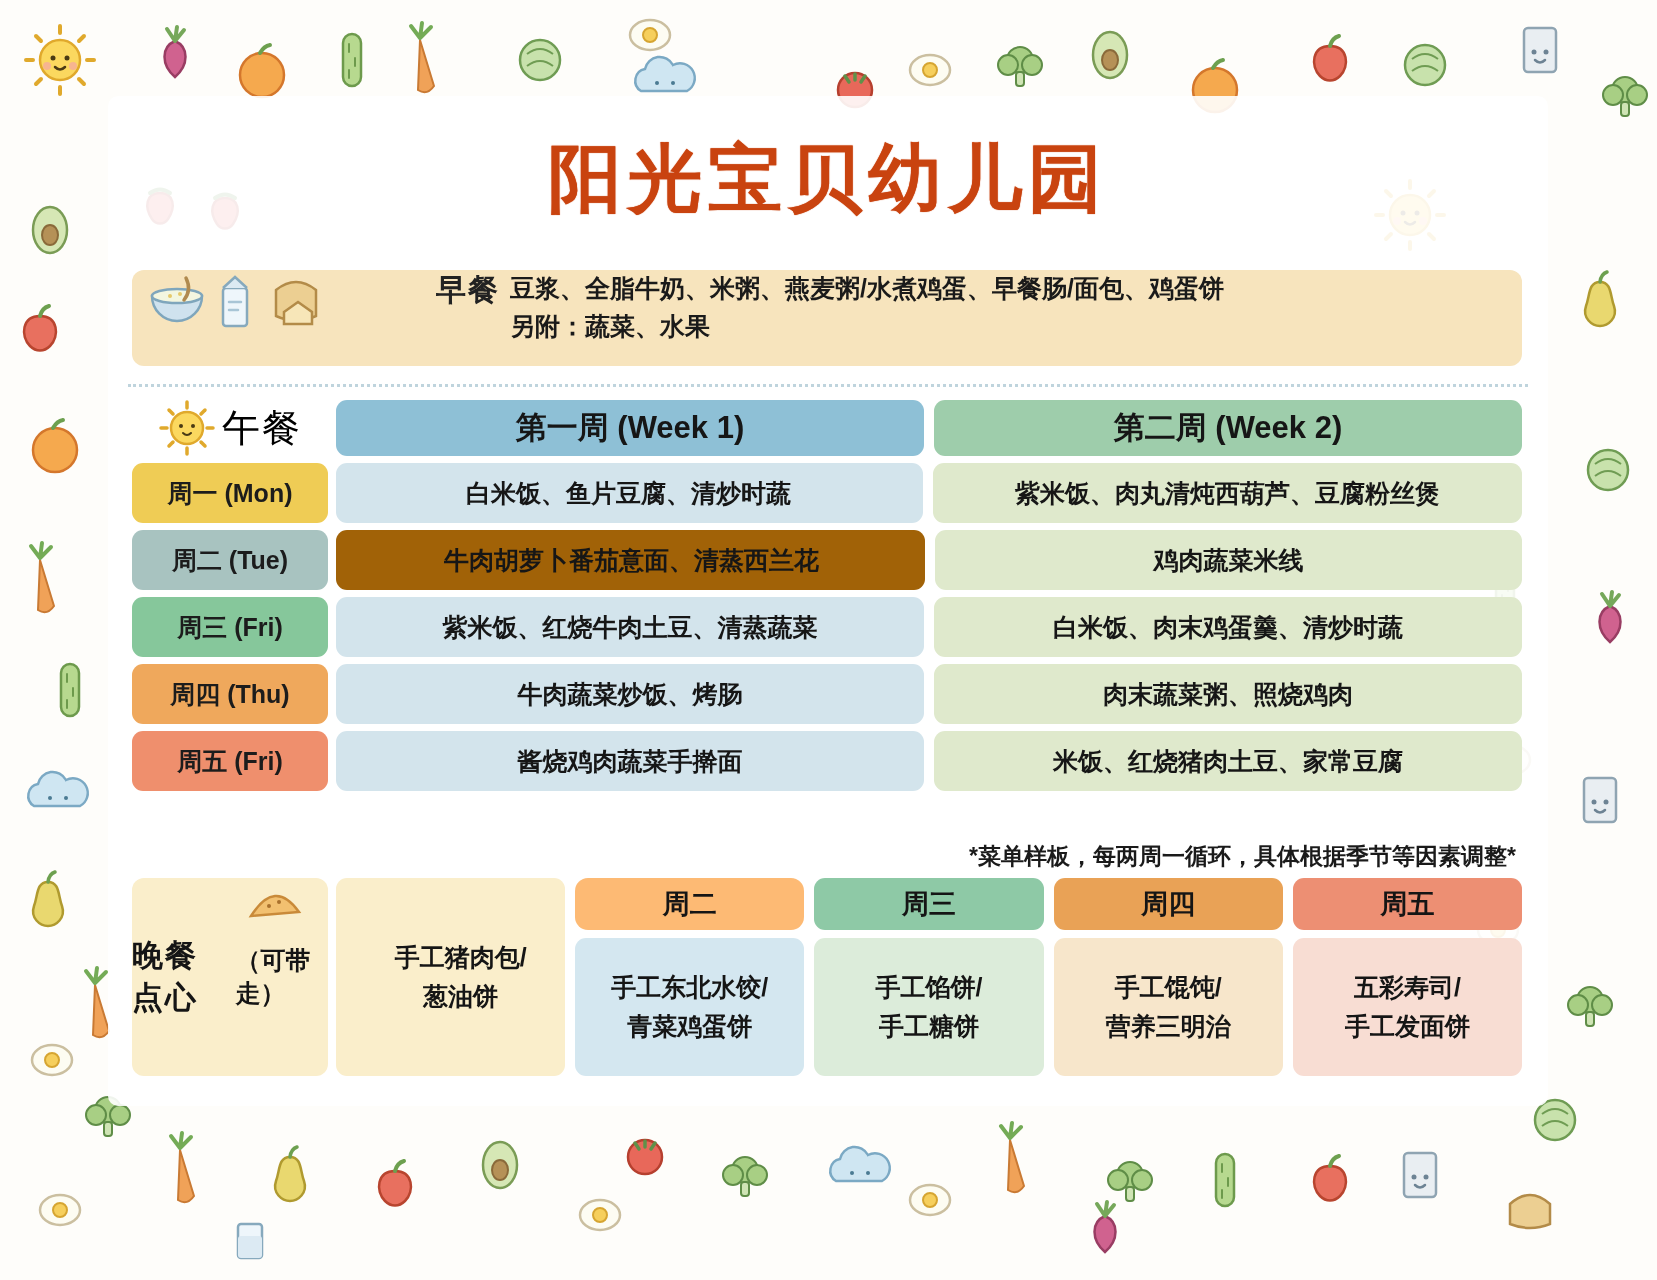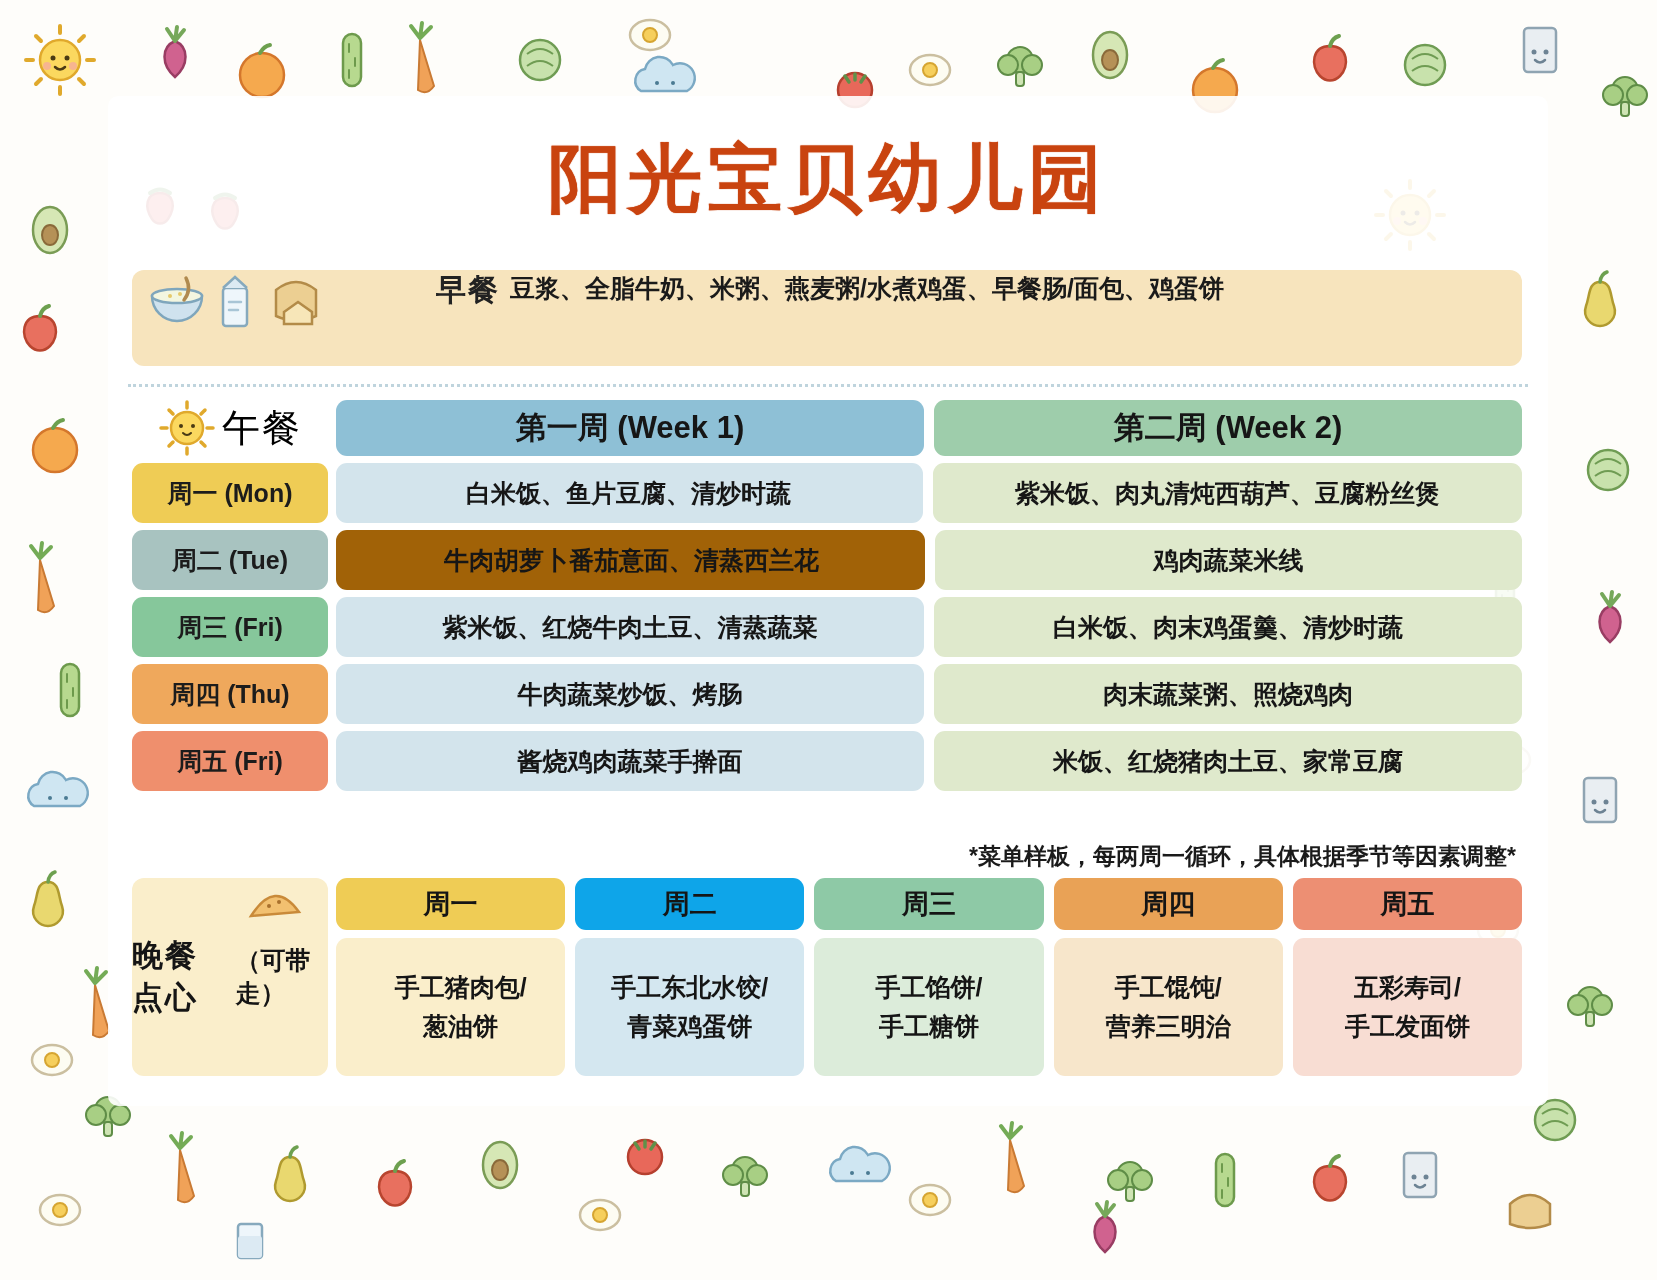--- a/index.html
+++ b/index.html
@@ -347,20 +347,21 @@
           <path d="M15 32 h12 M15 40 h9" stroke="#a8c5d6" stroke-width="2.5" stroke-linecap="round"></path>
         </svg>
         <svg width="74" height="62" viewBox="0 0 74 62">
           <path d="M14 20 q20 -16 40 0 v26 q-20 9 -40 0 Z" fill="#eccf92" stroke="#b38b48" stroke-width="2.5"></path>
           <path d="M22 42 l14 -10 l14 10 v12 h-28 Z" fill="#f7e6b8" stroke="#b38b48" stroke-width="2.5"></path>
         </svg>
       </div>
       <div class="bf-label">早餐</div>
       <div class="bf-text">
         <div>豆浆、全脂牛奶、米粥、燕麦粥/水煮鸡蛋、早餐肠/面包、鸡蛋饼</div>
+        <div>另附：蔬菜、水果</div>
       </div>
     </div>
 
     <div class="dotted-sep"></div>
 
     <div class="lunch">
 
       <div class="lrow header">
         <div class="sun-cell">
           <svg width="58" height="58" viewBox="0 0 58 58">
@@ -424,28 +425,27 @@
           <path d="M6 34 Q30 -4 54 30 Z" fill="#f2c070" stroke="#c98a39" stroke-width="2.5"></path>
           <circle cx="24" cy="24" r="2" fill="#a9702c"></circle>
             <circle cx="34" cy="20" r="2" fill="#a9702c"></circle>
         </svg>
         <div class="dn-side-title">晚餐点心</div>
         <div class="dn-side-sub">（可带走）</div>
       </div>
 
       <div class="dn-cols">
         <div class="dn-col">
-          <div class="dn-head" style="background: rgb(239, 204, 85);">周一</div>
           <div class="dn-body" style="background: rgb(250, 238, 203); padding-left: 20px;">
             <div>手工猪肉包/</div>
             <div>葱油饼</div>
           </div>
         </div>
         <div class="dn-col">
-          <div class="dn-head" style="background: #0ea5e9;">周二</div>
+          <div class="dn-head" style="background: #fdba74; border-radius: 13px;">周二</div>
           <div class="dn-body" style="background: rgb(212, 231, 240);">
             <div>手工东北水饺/</div>
             <div>青菜鸡蛋饼</div>
           </div>
         </div>
         <div class="dn-col">
           <div class="dn-head" style="background: rgb(142, 201, 166);">周三</div>
           <div class="dn-body" style="background: rgb(220, 236, 218);">
             <div>手工馅饼/</div>
             <div>手工糖饼</div>

